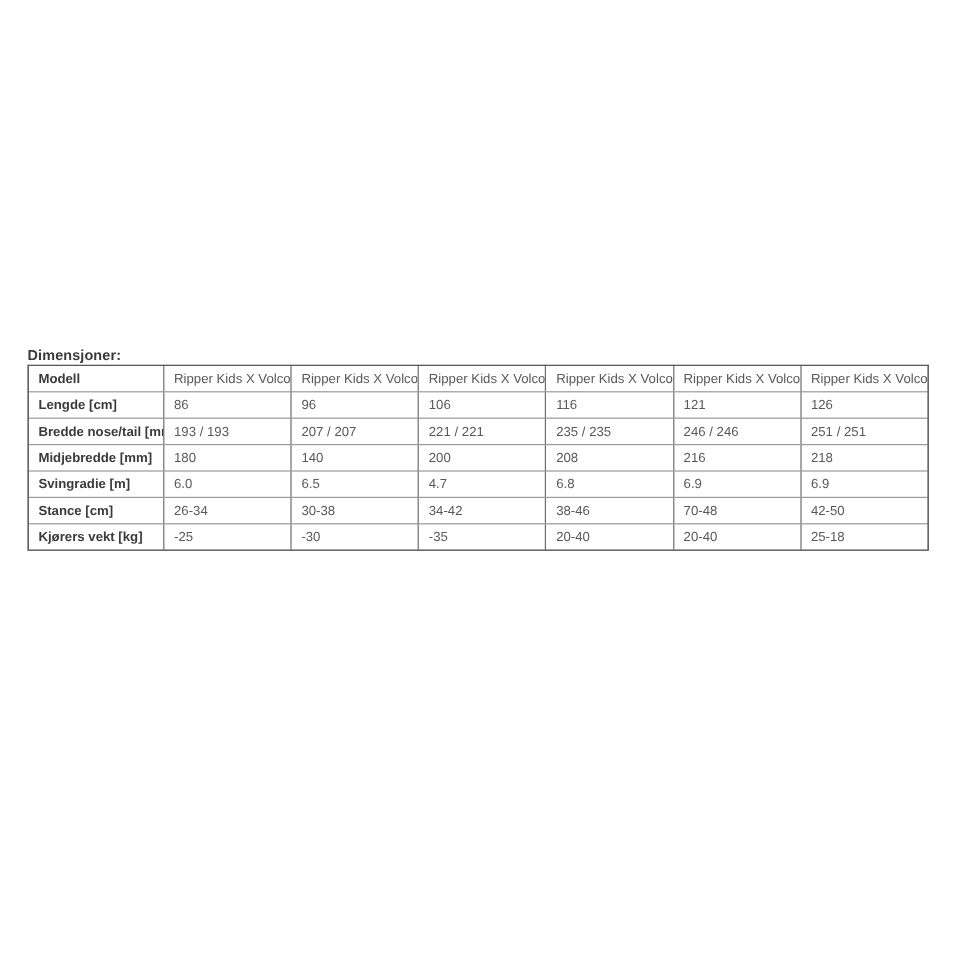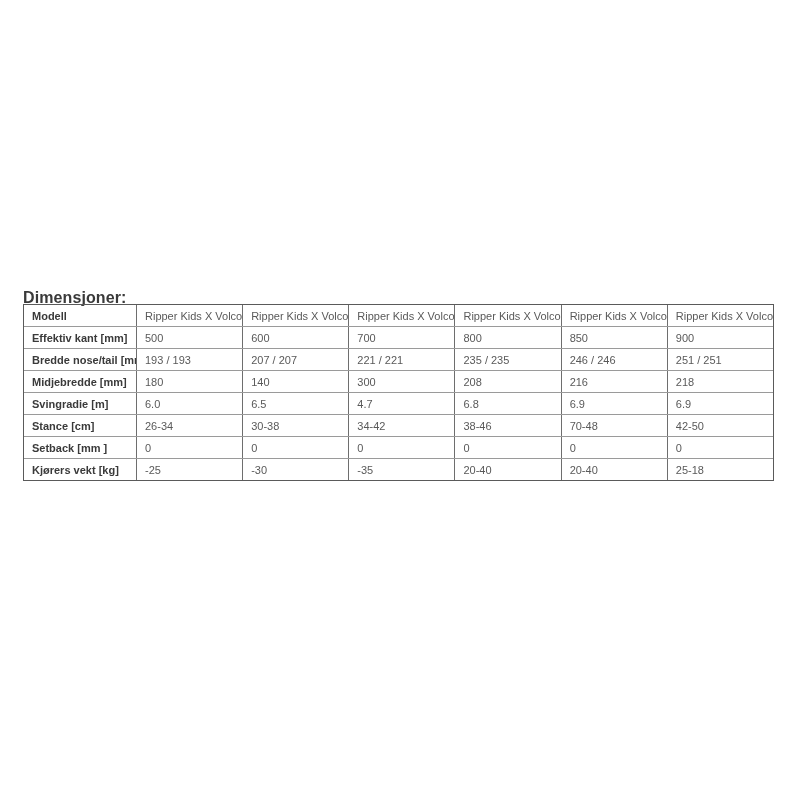--- a/index.html
+++ b/index.html
@@ -13,21 +13,21 @@
   }
   .page {
     position: absolute;
     inset: 0;
     background: #ffffff;
   }
   .section-title {
     position: absolute;
     left: 23px;
     top: 289px;
-    font-size: 16px;
+    font-size: 12px;
     font-weight: bold;
     color: #3a3a3a;
     letter-spacing: 0.1px;
   }
   table.spec-table {
     position: absolute;
     left: 23px;
     top: 304px;
     width: 751px;
     border-collapse: collapse;
@@ -75,42 +75,42 @@
         <tr>
           <td class="label-cell">Modell</td>
           <td class="value-cell">Ripper Kids X Volcom</td>
           <td class="value-cell">Ripper Kids X Volcom</td>
           <td class="value-cell">Ripper Kids X Volcom</td>
           <td class="value-cell">Ripper Kids X Volcom</td>
           <td class="value-cell">Ripper Kids X Volcom</td>
           <td class="value-cell">Ripper Kids X Volcom</td>
         </tr>
         <tr>
-          <td class="label-cell">Effektiv kant [mm]</td>
-          <td class="value-cell">500</td>
-          <td class="value-cell">600</td>
-          <td class="value-cell">700</td>
-          <td class="value-cell">800</td>
-          <td class="value-cell">850</td>
-          <td class="value-cell">900</td>
+          <td class="label-cell">Lengde [cm]</td>
+          <td class="value-cell">86</td>
+          <td class="value-cell">96</td>
+          <td class="value-cell">106</td>
+          <td class="value-cell">116</td>
+          <td class="value-cell">121</td>
+          <td class="value-cell">126</td>
         </tr>
         <tr>
           <td class="label-cell">Bredde nose/tail [mm]</td>
           <td class="value-cell">193 / 193</td>
           <td class="value-cell">207 / 207</td>
           <td class="value-cell">221 / 221</td>
           <td class="value-cell">235 / 235</td>
           <td class="value-cell">246 / 246</td>
           <td class="value-cell">251 / 251</td>
         </tr>
         <tr>
           <td class="label-cell">Midjebredde [mm]</td>
           <td class="value-cell">180</td>
           <td class="value-cell">140</td>
-          <td class="value-cell">300</td>
+          <td class="value-cell">200</td>
           <td class="value-cell">208</td>
           <td class="value-cell">216</td>
           <td class="value-cell">218</td>
         </tr>
         <tr>
           <td class="label-cell">Svingradie [m]</td>
           <td class="value-cell">6.0</td>
           <td class="value-cell">6.5</td>
           <td class="value-cell">4.7</td>
           <td class="value-cell">6.8</td>
@@ -120,29 +120,20 @@
         <tr>
           <td class="label-cell">Stance [cm]</td>
           <td class="value-cell">26-34</td>
           <td class="value-cell">30-38</td>
           <td class="value-cell">34-42</td>
           <td class="value-cell">38-46</td>
           <td class="value-cell">70-48</td>
           <td class="value-cell">42-50</td>
         </tr>
         <tr>
-          <td class="label-cell">Setback [mm ]</td>
-          <td class="value-cell">0</td>
-          <td class="value-cell">0</td>
-          <td class="value-cell">0</td>
-          <td class="value-cell">0</td>
-          <td class="value-cell">0</td>
-          <td class="value-cell">0</td>
-        </tr>
-        <tr>
           <td class="label-cell">Kjørers vekt [kg]</td>
           <td class="value-cell">-25</td>
           <td class="value-cell">-30</td>
           <td class="value-cell">-35</td>
           <td class="value-cell">20-40</td>
           <td class="value-cell">20-40</td>
           <td class="value-cell">25-18</td>
         </tr>
       </tbody>
   </table>

